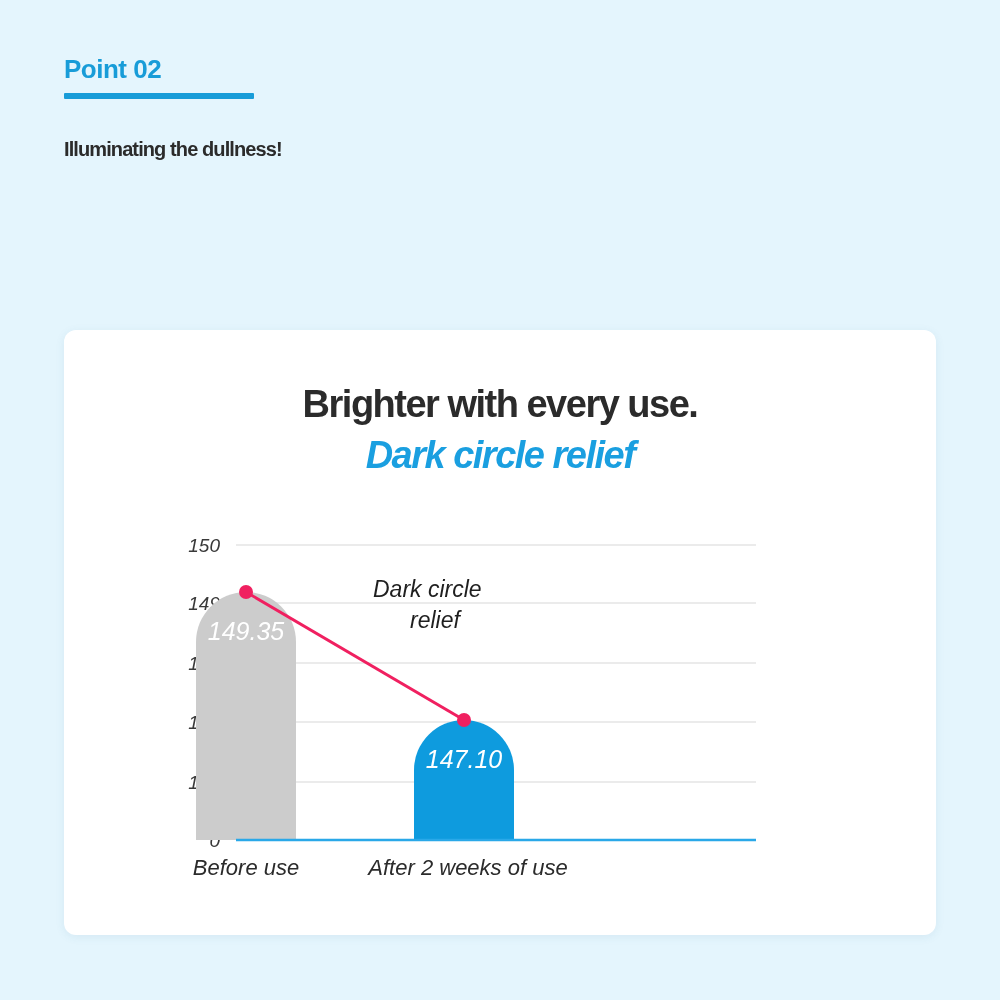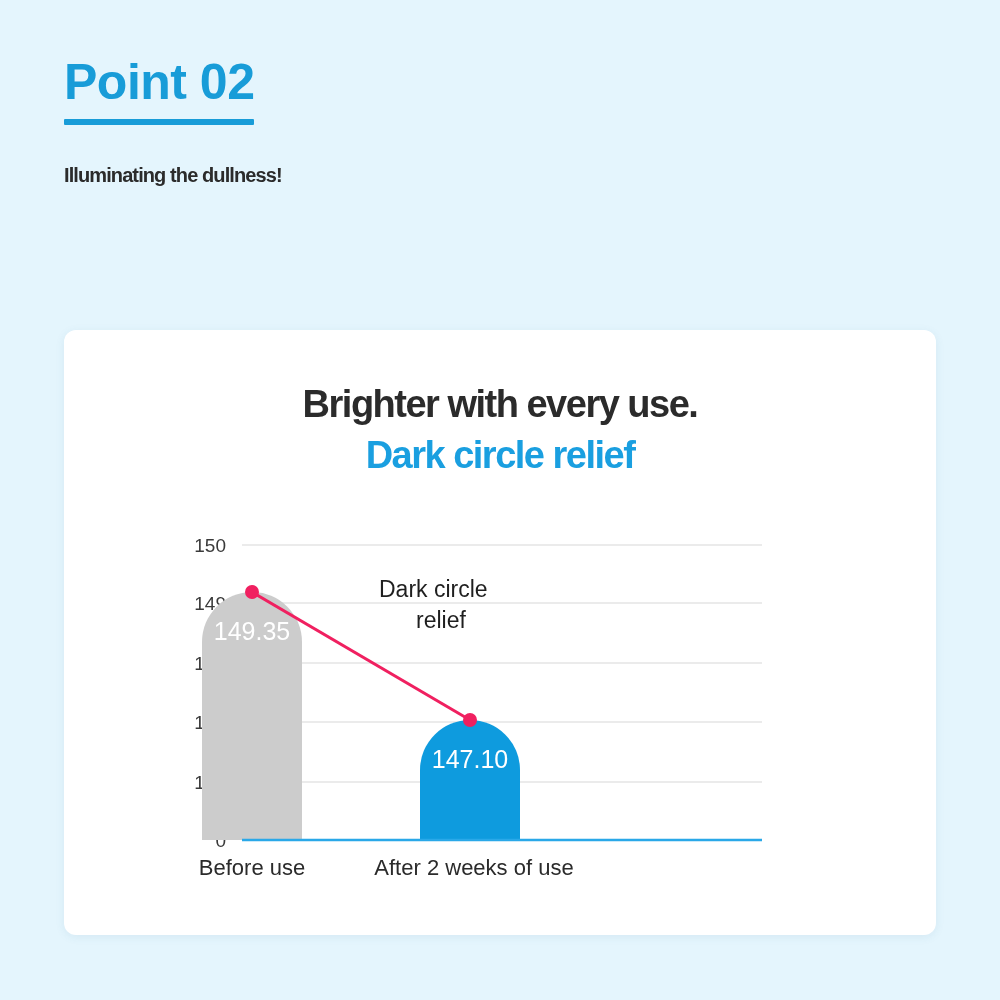--- a/index.html
+++ b/index.html
@@ -19,21 +19,21 @@
 
   
   .header {
     position: absolute;
     left: 64px;
     top: 56px;
     width: 840px;
   }
 
   .point-label {
-    font-size: 50px;
+    font-size: 26px;
     font-weight: 700;
     color: #189cd8;
     letter-spacing: -0.5px;
     line-height: 1.05;
     display: inline-block;
   }
 
   .point-underline {
     width: 190px;
     height: 6px;
@@ -89,29 +89,31 @@
     line-height: 1.18;
   }
 
   .card-subtitle {
     margin-top: 6px;
     font-size: 38px;
     font-weight: 800;
     color: #1a9fe0;
     letter-spacing: -1.5px;
     line-height: 1.18;
+    font-style: italic;
   }
 
   
   .chart-wrap {
     position: absolute;
-    left: 10px;
+    left: 4px;
     top: 185px;
     width: 826px;
     height: 390px;
+    font-style: italic;
   }
 
   .chart-svg { display:block; }
 
   .tick-text {
     font-family: "Liberation Sans", sans-serif;
     font-size: 19px;
     fill: #3a3a3a;
   }
 

